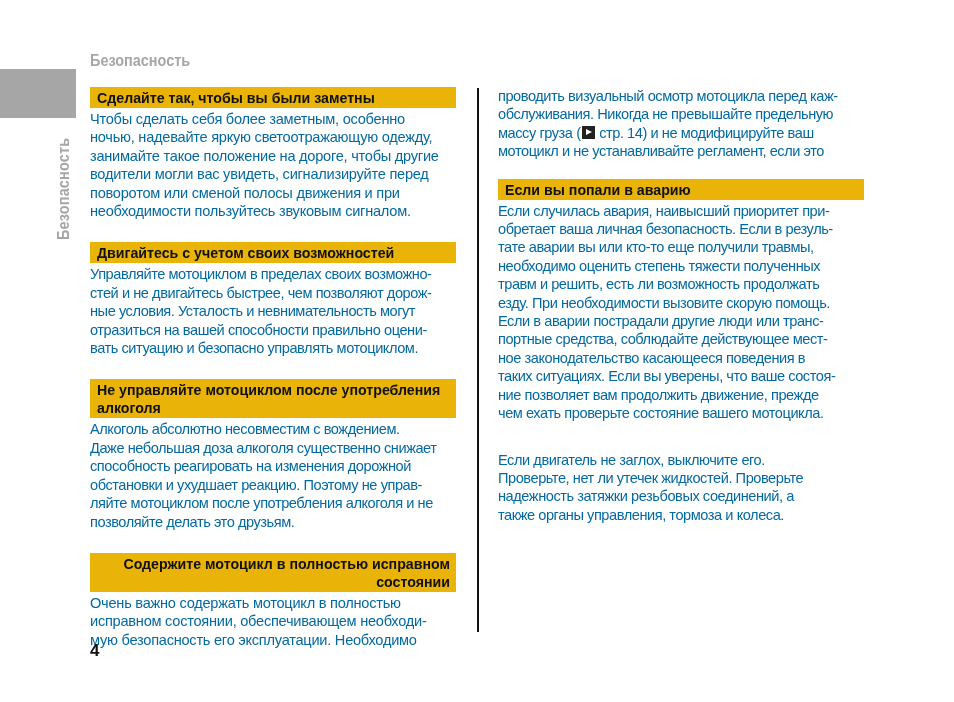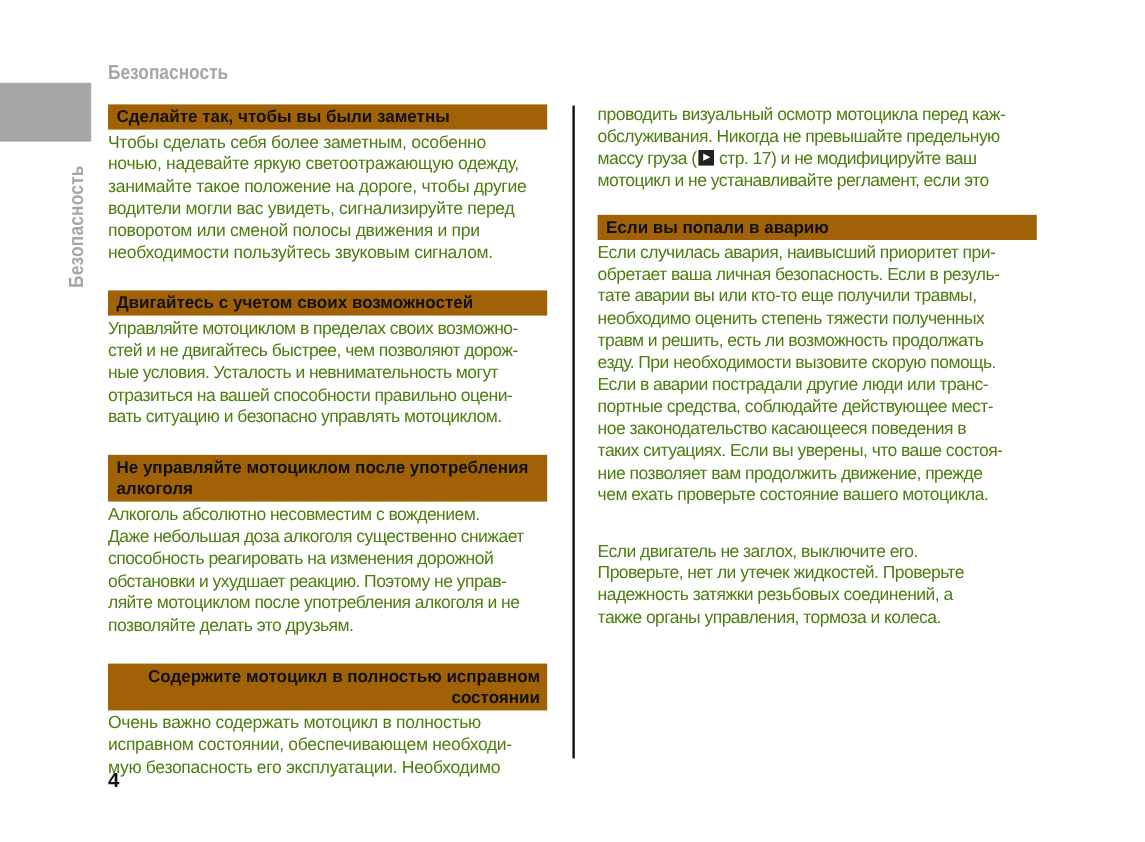--- a/index.html
+++ b/index.html
@@ -55,32 +55,32 @@
     .col-right { left: 498px; top: 87px; }
     .divider {
       position: absolute;
       left: 477px;
       top: 88px;
       width: 2px;
       height: 544px;
       background: #111111;
     }
     .section-head {
-      background: #a16207;
+      background: #eab308;
       padding: 2px 6px 1px 7px;
       font-weight: bold;
       font-size: 14.2px;
       line-height: 18px;
       color: #111111;
     }
     .para {
       font-size: 14.6px;
       line-height: 18.4px;
       margin: 2px 0 0 0;
-      color: #4d7c0f;
+      color: #0369a1;
       white-space: pre-line;
       letter-spacing: -0.25px;
       font-stretch: condensed;
     }
     .section { margin-bottom: 22px; }
     .gap-para { margin-top: 28px; }
     .ref-icon {
       display: inline-block;
       width: 13px;
       height: 13px;
@@ -152,21 +152,21 @@
 мую безопасность его эксплуатации. Необходимо</div>
   </div>
 </div>
 
 <div class="divider"></div>
 
 <div class="column col-right">
   <div class="para sq" style="margin-top:0; white-space: normal;">
     <div>проводить визуальный осмотр мотоцикла перед каж-</div>
     <div>обслуживания. Никогда не превышайте предельную</div>
-    <div><span>массу груза (</span><span class="ref-icon"></span> <span>стр. 17</span><span>) и не модифицируйте ваш</span></div>
+    <div><span>массу груза (</span><span class="ref-icon"></span> <span>стр. 14</span><span>) и не модифицируйте ваш</span></div>
     <div>мотоцикл и не устанавливайте регламент, если это</div>
   </div>
 
   <div class="section" style="margin-top:18px;">
     <div class="section-head">Если вы попали в аварию</div>
     <div class="para sq">Если случилась авария, наивысший приоритет при-
 обретает ваша личная безопасность. Если в резуль-
 тате аварии вы или кто-то еще получили травмы,
 необходимо оценить степень тяжести полученных
 травм и решить, есть ли возможность продолжать

